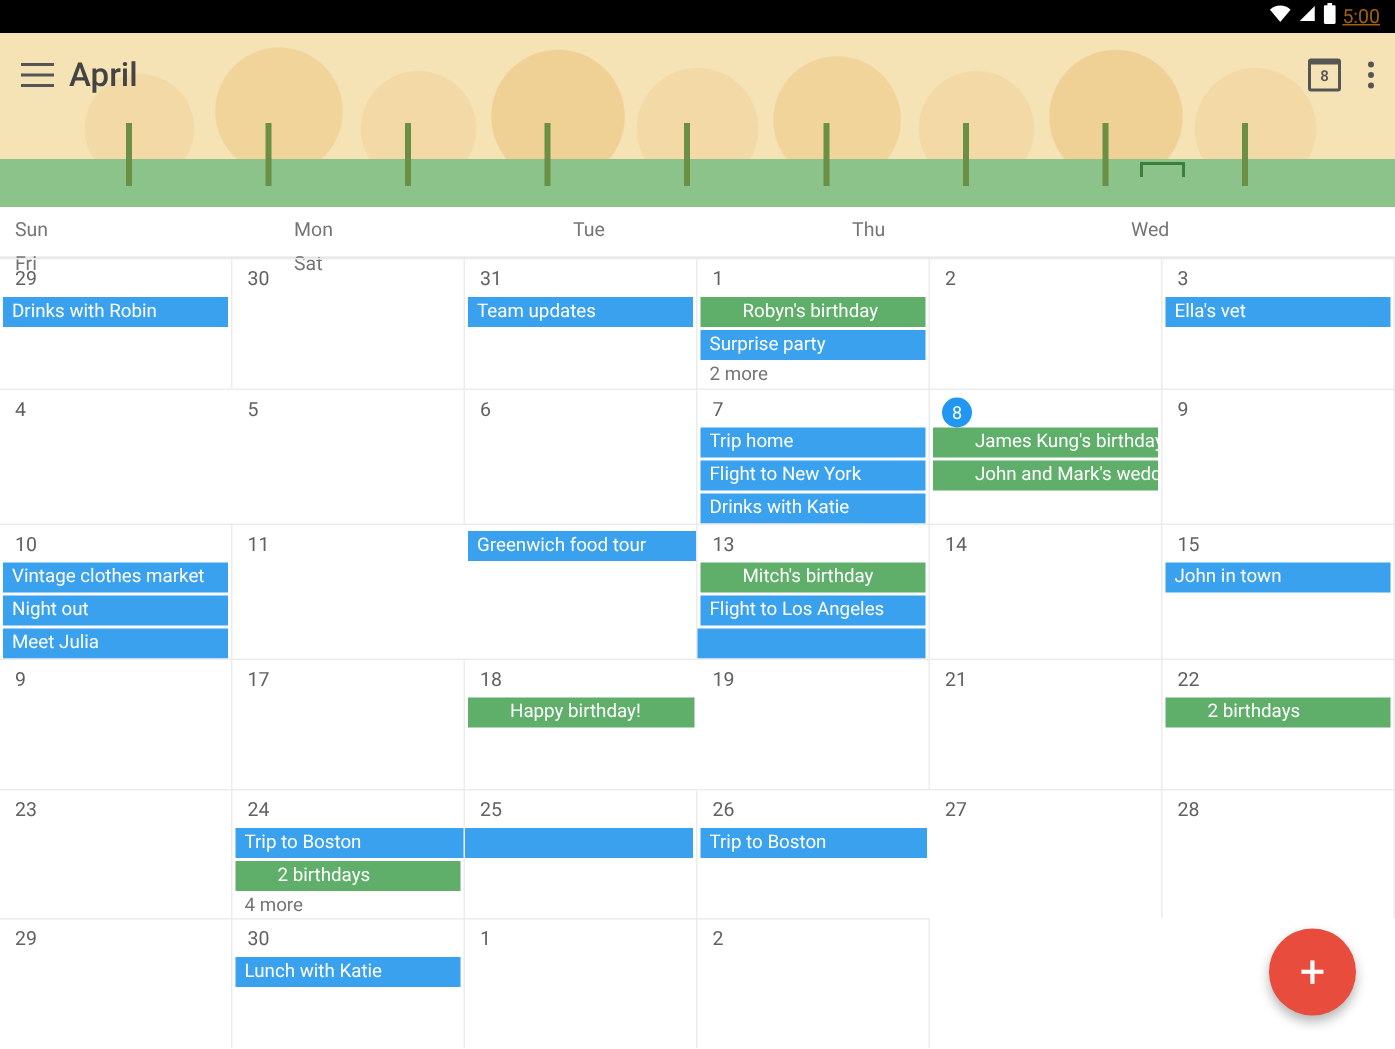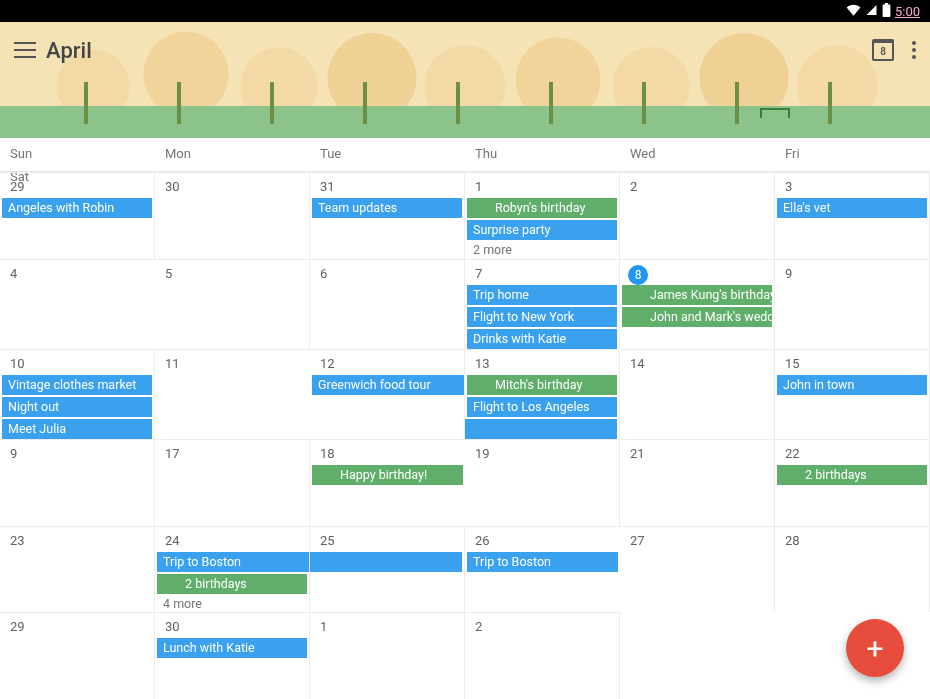--- a/index.html
+++ b/index.html
@@ -1,18 +1,18 @@
 <!DOCTYPE html>
 <html><head>
 <meta charset="utf-8">
 <style>
   * { box-sizing: border-box; margin: 0; padding: 0; }
   html, body { width: 930px; height: 699px; font-family: Roboto, "Helvetica Neue", Arial, sans-serif; background: #fff; color: #333; overflow: hidden; }
   .status-bar {
-    height: 22px; background: #000; color: #f9a8d4; display: flex; justify-content: flex-end; align-items: center;
+    height: 22px; background: #000; color: #a16207; display: flex; justify-content: flex-end; align-items: center;
     font-size: 13px; padding: 0 10px; gap: 4px; text-decoration: underline;
   }
   .status-bar span { display: inline-block; }
   .header {
     position: relative; height: 116px; overflow: hidden;
   }
   .header .trees {
     position: absolute; inset: 0;
     background:
       linear-gradient(to top, #8bc38a 0 32px, transparent 32px),
@@ -39,21 +39,21 @@
   .title { font-size: 22px; font-weight: 500; margin-left: 10px; color:#444; }
   .header-right { margin-left:auto; display:flex; align-items:center; gap:18px; }
   .today-chip {
     width:22px; height:22px; border:2px solid #555; border-top-width:4px; border-radius:2px;
     display:flex; align-items:center; justify-content:center; font-size:10px; font-weight:600; color:#555;
   }
   .overflow-dots { width:4px; display:flex; flex-direction:column; gap:3px; cursor:pointer; }
   .overflow-dots span { width:4px; height:4px; border-radius:50%; background:#555; }
 
   .dow-row {
-    display:grid; grid-template-columns: repeat(6, 1fr);
+    display:grid; grid-template-columns: repeat(5, 1fr);
     height: 34px; border-bottom:1px solid #e6e6e6;
   }
   .dow-row div { padding: 8px 0 0 10px; font-size: 13px; color:#757575; }
 
   .grid { display:grid; grid-template-columns: repeat(6,1fr); grid-auto-rows: 1fr; height: calc(699px - 22px - 116px - 34px); position:relative; }
   .cell { border-top:1px solid #ececec; border-right:1px solid #ececec; padding: 4px 0 0 0; position:relative; overflow:visible; min-width:0; }
   .cell:nth-child(7n) { border-right:none; }
   .daynum { font-size:13px; color:#616161; padding: 2px 0 4px 10px; }
   .daynum.today { display:inline-flex; align-items:center; justify-content:center; width:20px; height:20px; border-radius:50%; background:#2196f3; color:#fff; margin-left:8px; padding:0; font-size:12px; }
   .chips { display:flex; flex-direction:column; gap:2px; padding-right:0; }
@@ -137,21 +137,21 @@
   <div>Thu</div>
   <div>Wed</div>
   <div>Fri</div>
   <div>Sat</div>
 </div>
 
 <div class="grid" id="grid">
     <div class="cell">
       <div class="daynum">29</div>
       <div class="chips">
-        <div class="chip blue">Angeles with Robin</div>
+        <div class="chip blue">Drinks with Robin</div>
       </div>
     </div>
     <div class="cell">
       <div class="daynum">30</div>
       <div class="chips"></div>
     </div>
     <div class="cell">
       <div class="daynum">31</div>
       <div class="chips">
         <div class="chip blue">Team updates</div>
@@ -209,21 +209,20 @@
         <div class="chip blue">Vintage clothes market</div>
         <div class="chip blue">Night out</div>
         <div class="chip blue">Meet Julia</div>
       </div>
     </div>
     <div class="cell">
       <div class="daynum">11</div>
       <div class="chips"></div>
     </div>
     <div class="cell">
-      <div class="daynum">12</div>
       <div class="chips">
         <div class="chip blue span-right">Greenwich food tour</div>
       </div>
     </div>
     <div class="cell">
       <div class="daynum">13</div>
       <div class="chips">
         <div class="chip green">Mitch's birthday</div>
         <div class="chip blue">Flight to Los Angeles</div>
         <div class="chip blue span-left continuation"></div>

